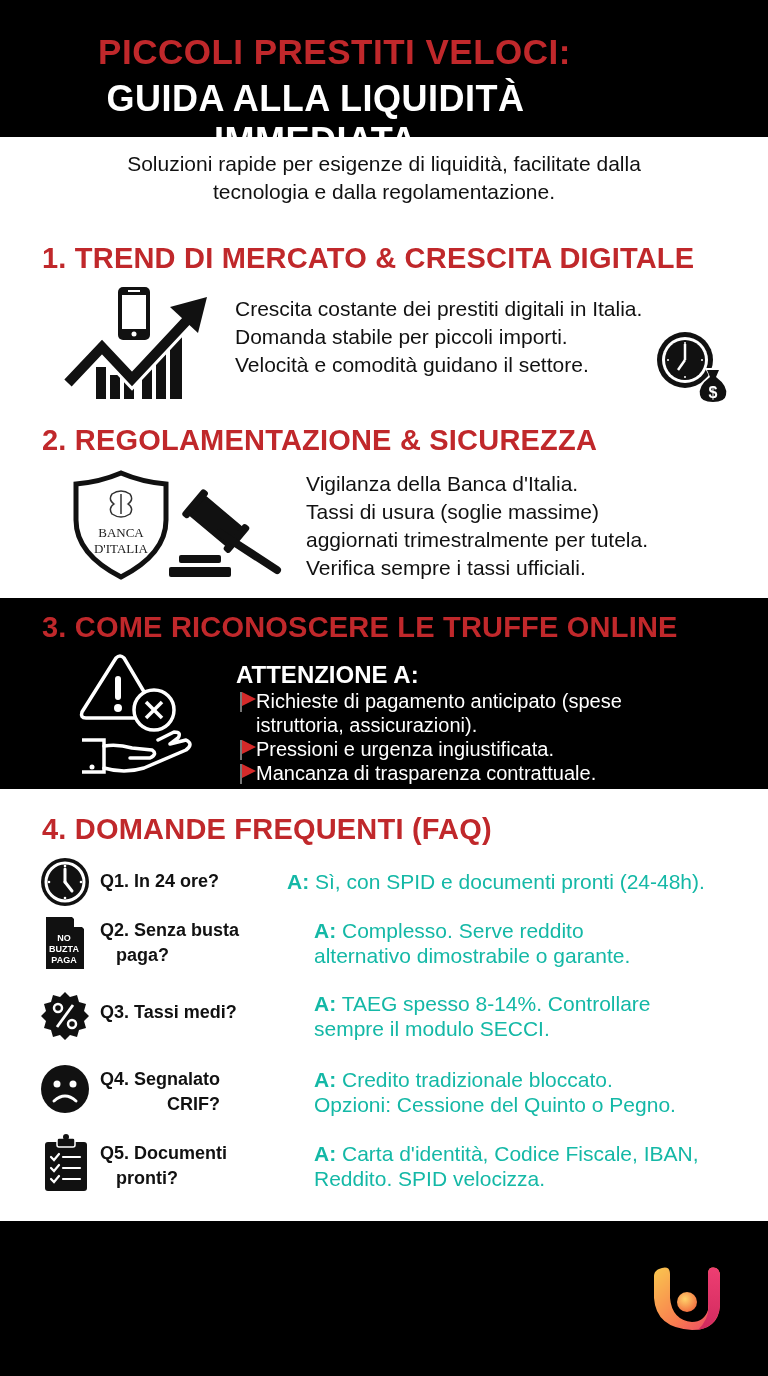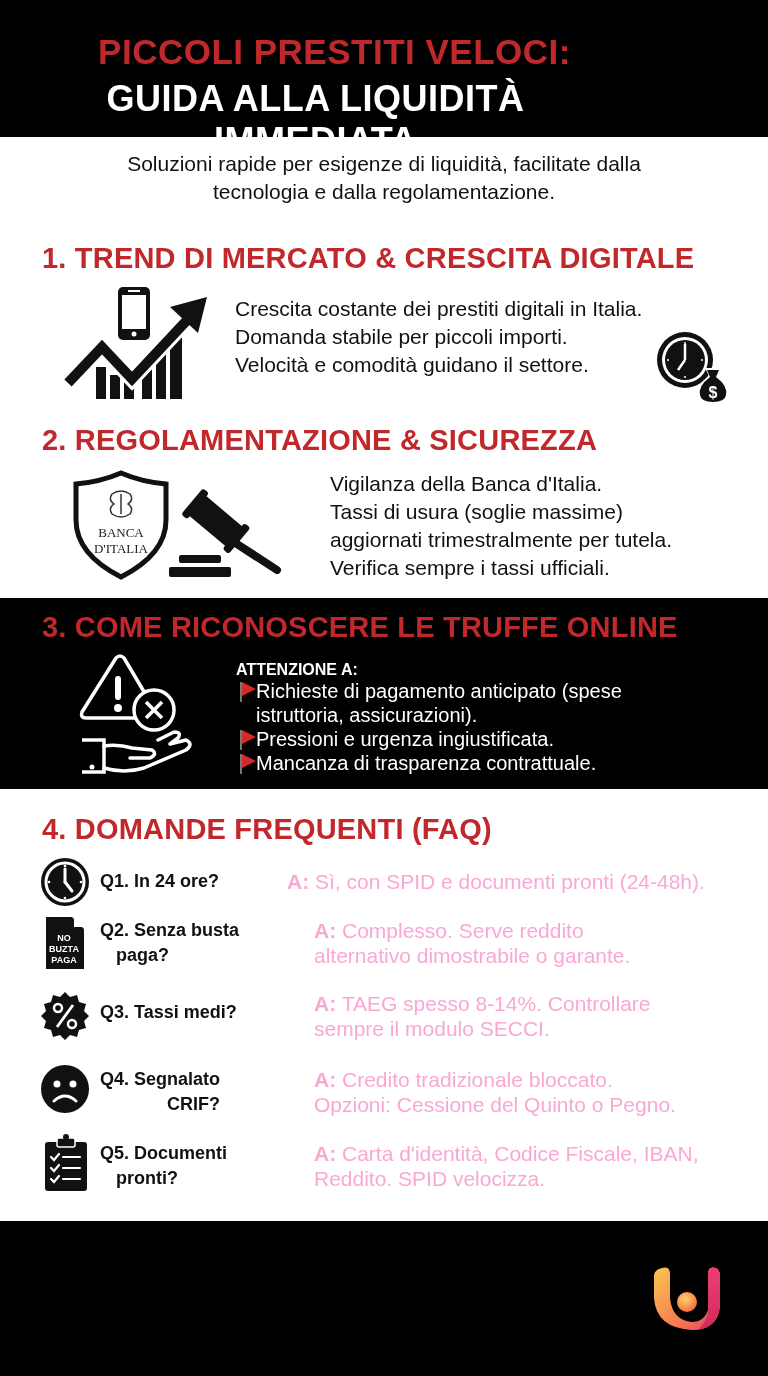--- a/index.html
+++ b/index.html
@@ -16,28 +16,28 @@
   .subtitle { left: 60px; top: 150px; width: 648px; text-align: center; font-size: 21px; line-height: 28px; color: #111; }
 
   .sec-title { color: #c0282b; font-weight: bold; font-size: 29px; letter-spacing: 0.2px; white-space: nowrap; }
   .body-text { font-size: 21px; line-height: 28px; color: #111; }
 
   
   .black3 { left: 0; top: 598px; width: 768px; height: 191px; background: #000; }
   .white4 { left: 0; top: 789px; width: 768px; height: 432px; background: #fff; }
   .footer { left: 0; top: 1221px; width: 768px; height: 155px; background: #000; }
 
-  .attn-title { color: #fff; font-weight: bold; font-size: 16px; }
+  .attn-title { color: #fff; font-weight: bold; font-size: 24px; }
   .flag-item { color: #fff; font-size: 20px; line-height: 24px; display: flex; }
   .flag { width: 20px; flex: 0 0 20px; position: relative; }
   .flag::before { content: ""; position: absolute; left: 4px; top: 3px; width: 2px; height: 20px; background: #777; }
   .flag::after { content: ""; position: absolute; left: 6px; top: 3px; width: 0; height: 0; border-top: 7px solid transparent; border-bottom: 7px solid transparent; border-left: 14px solid #d42a2a; }
 
   .faq-q { font-weight: bold; font-size: 18px; line-height: 25px; color: #111; }
-  .faq-a { font-size: 21px; line-height: 25px; color: #f9a8d4; }
+  .faq-a { font-size: 21px; line-height: 25px; color: #14b8a6; }
   .faq-a b { font-weight: bold; }
   .indent { padding-left: 16px; }
 </style>
 </head>
 <body>
 
 <div class="abs header"></div>
 <div class="abs title1">PICCOLI PRESTITI VELOCI:</div>
 <div class="abs title2">GUIDA ALLA LIQUIDITÀ IMMEDIATA</div>
 
@@ -107,21 +107,21 @@
   <g transform="rotate(40 45 40)">
     <rect x="20" y="18" width="50" height="26" rx="2" fill="#111"></rect>
     <rect x="14" y="14" width="8" height="34" rx="3" fill="#111"></rect>
     <rect x="68" y="14" width="8" height="34" rx="3" fill="#111"></rect>
   </g>
   <line x1="55" y1="45" x2="112" y2="82" stroke="#111" stroke-width="8" stroke-linecap="round"></line>
   <rect x="14" y="67" width="42" height="8" rx="2" fill="#111"></rect>
   <rect x="4" y="79" width="62" height="10" rx="2" fill="#111"></rect>
 </svg>
 
-<div class="abs body-text" style="left:330px; top:470px;">
+<div class="abs body-text" style="left:306px; top:470px;">
   <div>Vigilanza della Banca d'Italia.</div>
   <div>Tassi di usura (soglie massime)</div>
   <div>aggiornati trimestralmente per tutela.</div>
   <div>Verifica sempre i tassi ufficiali.</div>
 </div>
 
 <div class="abs black3"></div>
 <div class="abs sec-title" style="left:42px; top:611px;">3. COME RICONOSCERE LE TRUFFE ONLINE</div>
 
 <svg class="abs" style="left:78px; top:652px;" width="120" height="125" viewBox="0 0 120 125">

